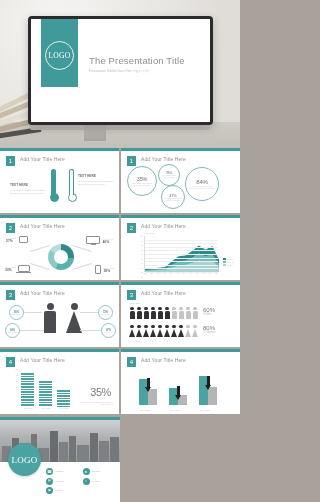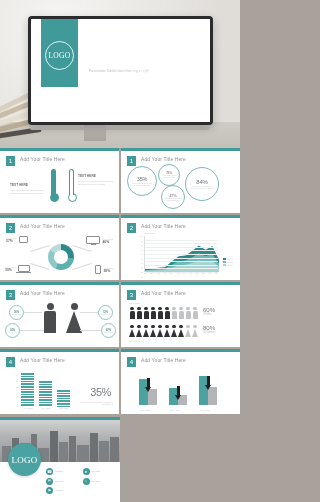--- a/index.html
+++ b/index.html
@@ -265,20 +265,21 @@
 
     <div class="mon-base"></div>
     <div class="mon-stand"></div>
 
     <div class="monitor">
       <div class="monitor-screen">
         <div class="slide-accent"></div>
         <div class="logo-ring">
           <span>LOGO</span>
         </div>
+        <div class="hero-title">The Presentation Title</div>
         <div class="hero-sub">Presentation Subtitle Goes Here
 발표자 이름</div>
       </div>
     </div>
   </div>
 
   <div class="grid">
 
     <div class="slide">
       <div class="num">1</div>

